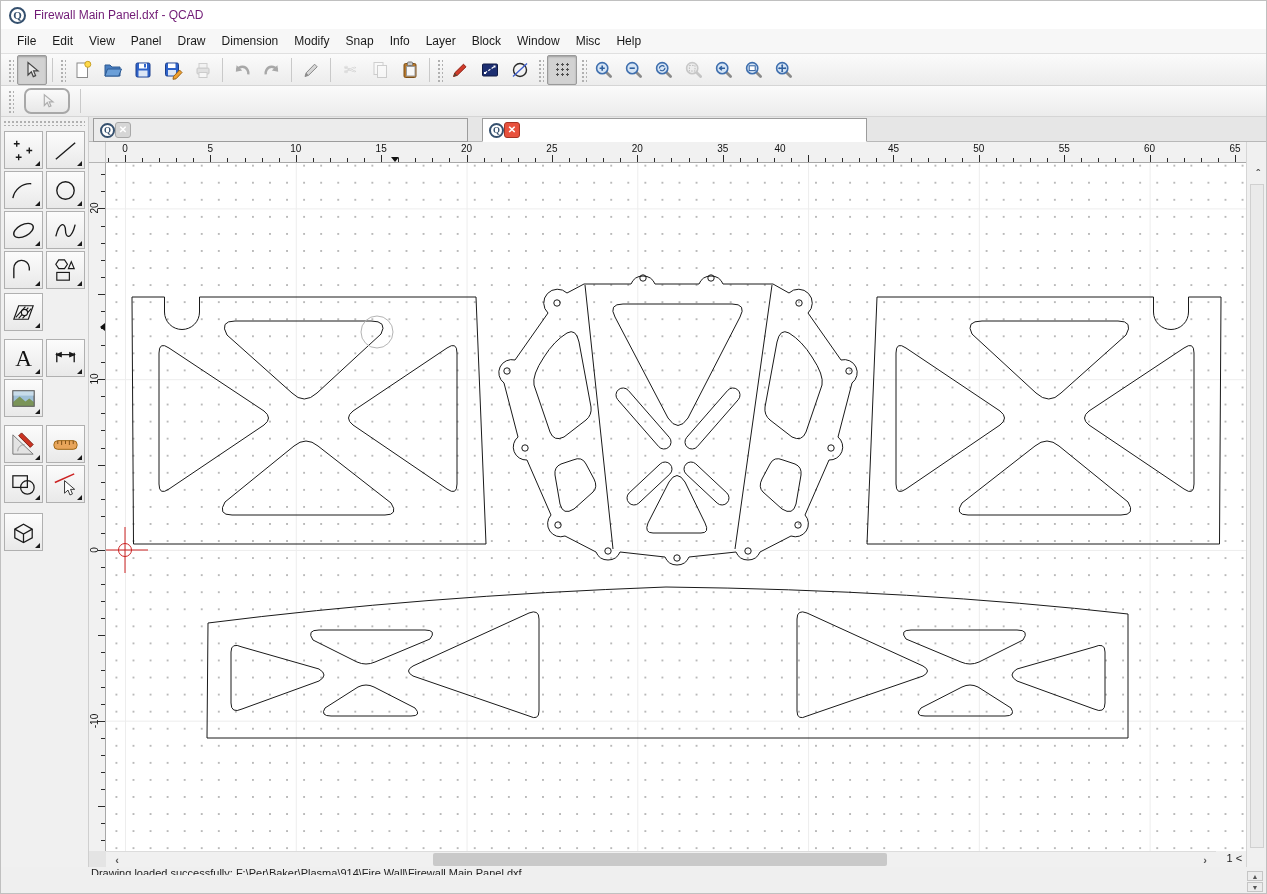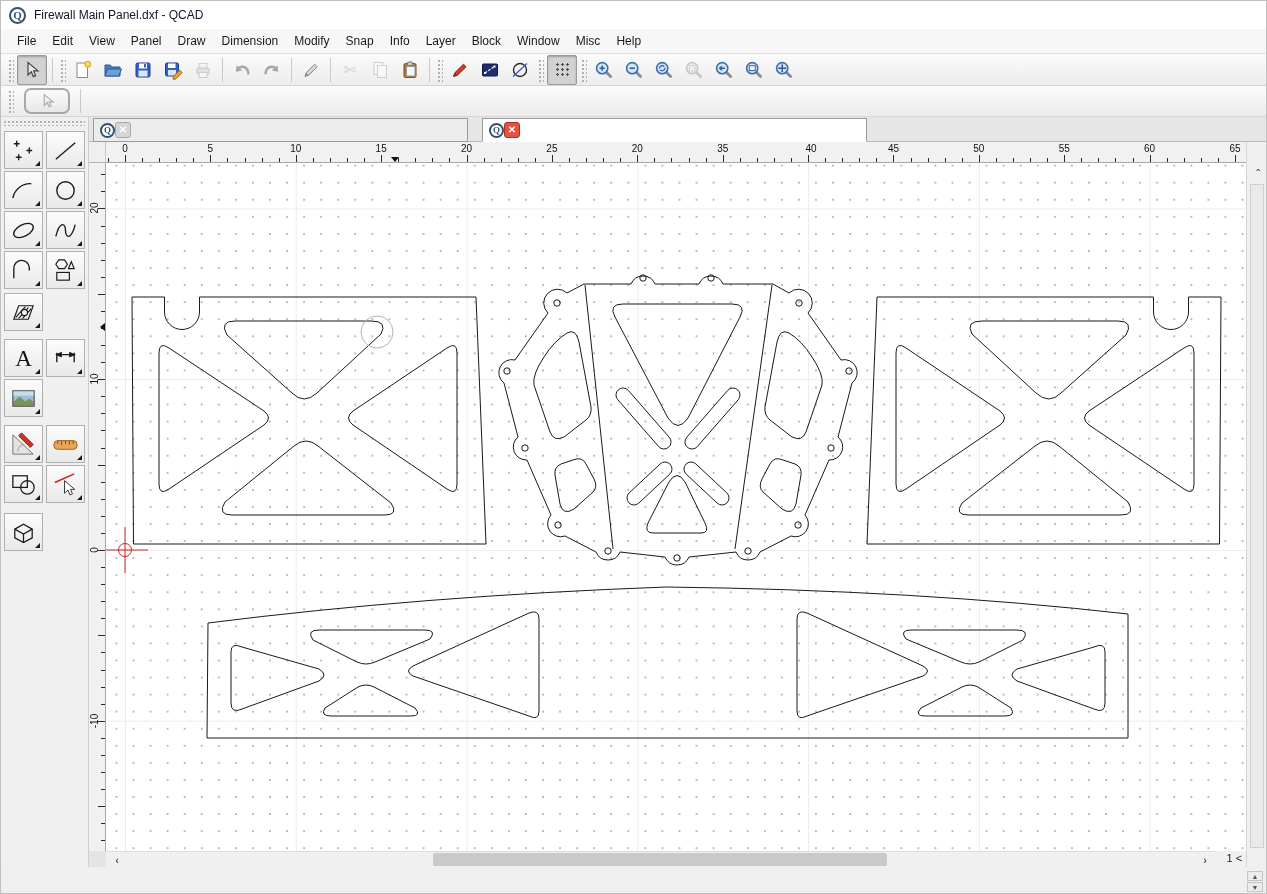--- a/index.html
+++ b/index.html
@@ -1,21 +1,21 @@
 <!DOCTYPE html>
 <html><head>
 <meta charset="utf-8">
 <style>
   html,body{margin:0;padding:0;background:#e8e8e8;}
   #app{position:relative;width:1267px;height:894px;background:#f4f4f4;font-family:"Liberation Sans",sans-serif;overflow:hidden;border:1px solid #c0c0c0;box-sizing:border-box;}
   
   .titlebar{position:absolute;left:0;top:0;width:100%;height:28px;background:#ffffff;display:flex;align-items:center;}
   .qlogo{display:inline-flex;align-items:center;justify-content:center;width:17px;height:17px;border:2px solid #35506e;border-radius:50%;font-family:"Liberation Serif",serif;font-size:11px;font-weight:bold;color:#35506e;background:#fff;box-sizing:border-box;}
   .titlebar .qlogo{margin-left:8px;}
-  .title-text{margin-left:8px;font-size:12px;color:#0f172a;}
+  .title-text{margin-left:8px;font-size:12px;color:#701a75;}
   .menubar{position:absolute;left:0;top:28px;width:100%;height:24px;background:#f7f7f7;display:flex;align-items:center;padding-left:8px;box-sizing:border-box;}
   .menu-item{font-size:12px;color:#1a1a1a;padding:3px 8px;cursor:default;}
   
   .toolbar1{position:absolute;left:0;top:52px;width:100%;height:33px;background:linear-gradient(#fbfbfb,#ececec);border-top:1px solid #e0e0e0;border-bottom:1px solid #d5d5d5;display:flex;align-items:center;box-sizing:border-box;padding-left:4px;}
   .toolbar2{position:absolute;left:0;top:85px;width:100%;height:31px;background:linear-gradient(#fbfbfb,#ececec);border-bottom:1px solid #d5d5d5;display:flex;align-items:center;box-sizing:border-box;padding-left:4px;}
   .handle{width:7px;height:24px;margin:0 2px;background:radial-gradient(circle,#b0b0b0 1px,transparent 1.3px);background-size:4px 4px;background-position:1px 1px;}
   .sep{width:1px;height:24px;background:#c9c9c9;margin:0 4px;}
   .tbtn{position:relative;width:28px;height:28px;border:1px solid transparent;background:transparent;padding:2px;margin:0 1px;display:inline-flex;align-items:center;justify-content:center;box-sizing:border-box;}
   .tbtn.big{width:30px;height:30px;}
   .tbtn.pressed{background:#d2d2d2;border:1px solid #9a9a9a;border-radius:2px;box-shadow:inset 0 1px 2px rgba(0,0,0,.25);}
@@ -430,21 +430,21 @@
       <div class="tick" style="left: 565.464px; height: 4px;"></div>
       <div class="tick" style="left: 582.541px; height: 4px;"></div>
       <div class="tick" style="left: 599.618px; height: 4px;"></div>
       <div class="tick" style="left: 616.695px; height: 7px;"></div>
       <div class="lbl" style="left: 616.695px;">35</div>
       <div class="tick" style="left: 633.772px; height: 4px;"></div>
       <div class="tick" style="left: 650.849px; height: 4px;"></div>
       <div class="tick" style="left: 667.926px; height: 4px;"></div>
       <div class="tick" style="left: 685.003px; height: 4px;"></div>
       <div class="tick" style="left: 702.08px; height: 7px;"></div>
-      <div class="lbl" style="left: 705px;">40</div>
+      <div class="lbl" style="left: 674px;">40</div>
       <div class="tick" style="left: 719.157px; height: 4px;"></div>
       <div class="tick" style="left: 736.234px; height: 4px;"></div>
       <div class="tick" style="left: 753.311px; height: 4px;"></div>
       <div class="tick" style="left: 770.388px; height: 4px;"></div>
       <div class="tick" style="left: 787.465px; height: 7px;"></div>
       <div class="lbl" style="left: 787.465px;">45</div>
       <div class="tick" style="left: 804.542px; height: 4px;"></div>
       <div class="tick" style="left: 821.619px; height: 4px;"></div>
       <div class="tick" style="left: 838.696px; height: 4px;"></div>
       <div class="tick" style="left: 855.773px; height: 4px;"></div>
@@ -592,19 +592,20 @@
   </div>
   <div class="zoomlabel">1 &lt; 10</div>
   <div class="corner2"></div>
 
   <div class="vscroll">
     <button class="sarrow" style="left:3px;top:24px;width:16px;height:14px;">ˆ</button>
     <div class="vthumb" style="top:42px;height:664px;"></div>
   </div>
 
   <div class="statusarea">
+    <div class="status-line1">Drawing loaded successfully: F:\Per\Baker\Plasma\914\Fire Wall\Firewall Main Panel.dxf</div>
   </div>
   <div class="miniscroll">
     <button>▲</button>
     <button>▼</button>
   </div>
 
 </div>
 
 </body></html>

